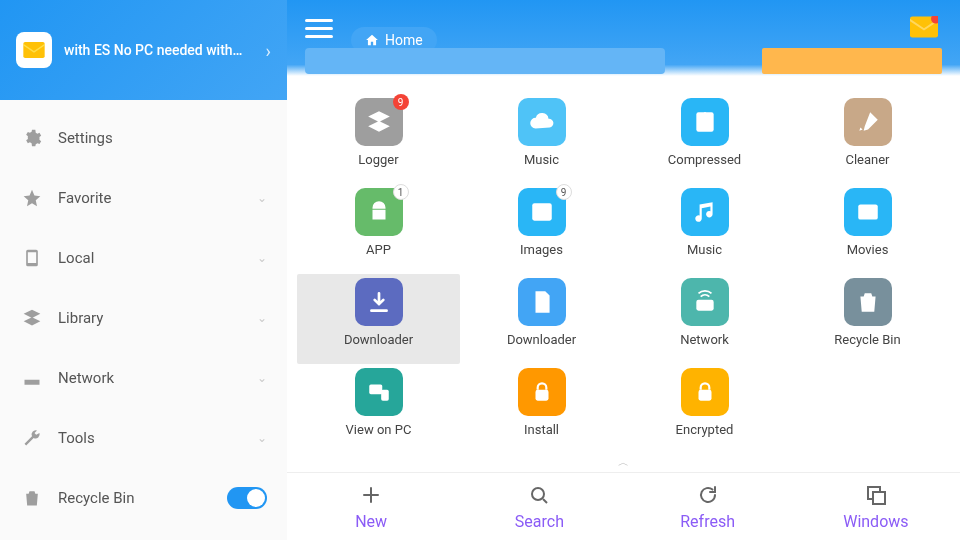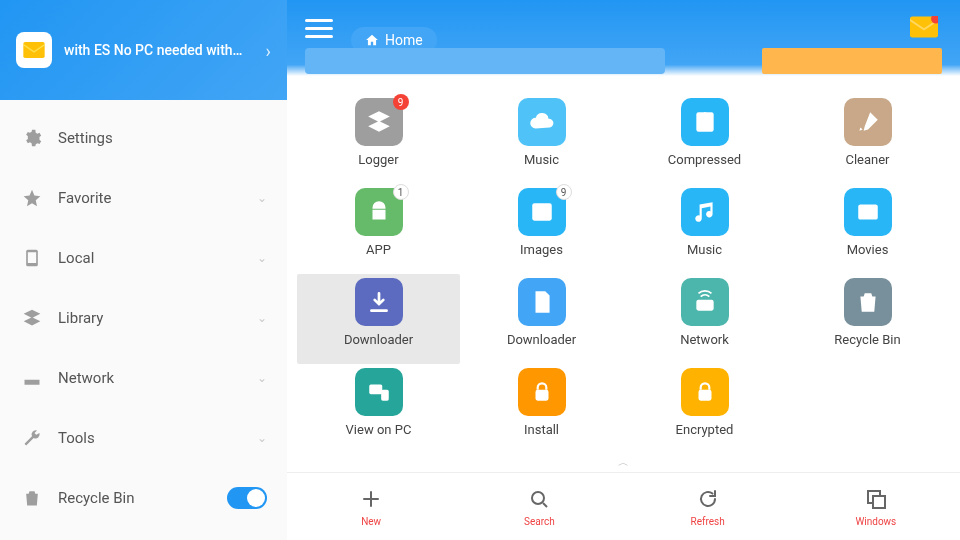--- a/index.html
+++ b/index.html
@@ -38,21 +38,21 @@
   .icon-box { width: 48px; height: 48px; border-radius: 10px; display: flex; align-items: center; justify-content: center; color: #fff; position: relative; margin-top:4px;}
   .cell-label { margin-top: 6px; font-size: 13px; color: #444; }
   .badge { position: absolute; top: -4px; right: -6px; min-width: 16px; height: 16px; background: #f44336; color: #fff; font-size: 10px; border-radius: 8px; display: flex; align-items: center; justify-content: center; padding: 0 3px; }
   .badge.white { background:#fff; color:#555; border:1px solid #ddd; }
 
   .collapse-caret { height: 18px; display:flex; align-items:center; justify-content:center; color:#bbb; font-size:11px;}
 
   .bottombar { height: 72px; border-top: 1px solid #eee; display: flex; }
   .bcell { flex: 1; display: flex; flex-direction: column; align-items: center; justify-content: center; cursor: pointer; gap:4px;}
   .bcell-icon { width:26px; height:26px; color:#666; display:flex; align-items:center; justify-content:center;}
-  .bcell-label { font-size: 10px; color:#ef4444; }
+  .bcell-label { font-size: 16px; color:#8b5cf6; }
 
   svg { display:block; }
 </style>
 </head>
 <body>
 
 <div class="sidebar">
   <div class="promo">
     <div class="promo-icon">
       <svg width="22" height="16" viewBox="0 0 24 18">

